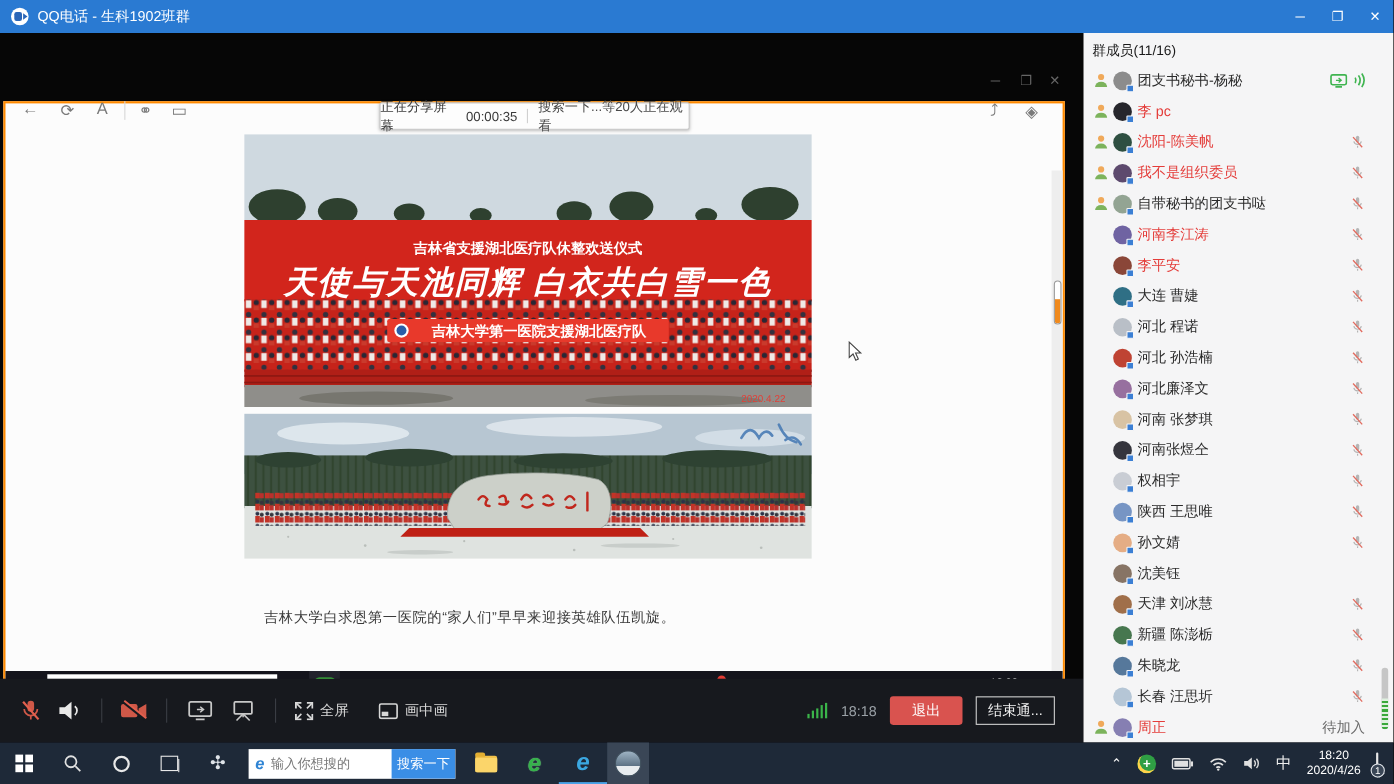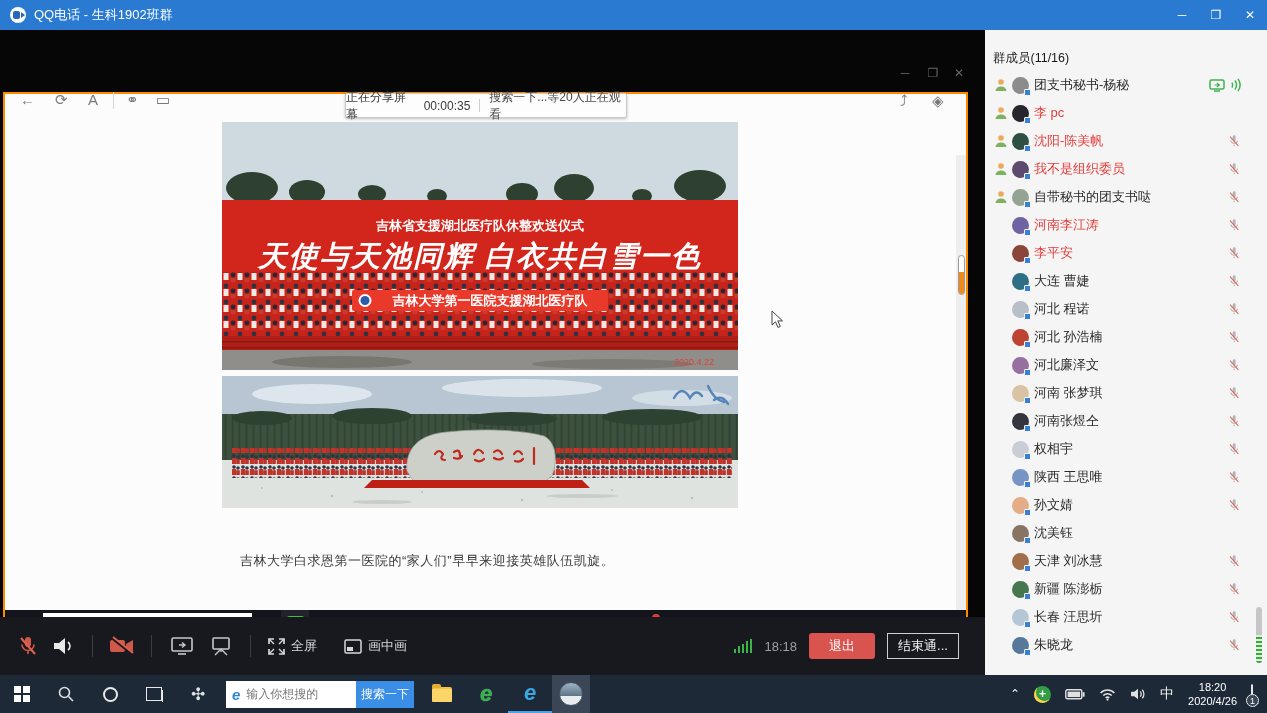--- a/index.html
+++ b/index.html
@@ -66,21 +66,21 @@
   .cb-sep{width:1px;height:22px;background:#3a3d44;margin:0 10px;}
   .cb-item{display:flex;align-items:center;gap:6px;margin:0 7px;font-size:13px;color:#d8d8d8;}
   .sigbars{display:flex;align-items:flex-end;gap:1.5px;height:14px;margin-left:auto;}
   .sigbars i{width:2.5px;background:#3bb54a;display:block;}
   .cb-dur{color:#9aa0a6;font-size:13px;margin:0 12px;}
   .btn-exit{width:66px;height:26px;background:#d9534f;border-radius:3px;color:#fff;font-size:13px;display:flex;align-items:center;justify-content:center;margin-right:12px;}
   .btn-end{width:72px;height:26px;border:1px solid #cfcfcf;border-radius:0;color:#f0f0f0;font-size:13px;display:flex;align-items:center;justify-content:center;margin-right:14px;}
 
   
   .sidebar{left:985px;top:30px;width:282px;height:645px;background:#f5f5f6;overflow:hidden;}
-  .sb-header{padding:20px 0 4px 8px;font-size:12.5px;color:#1a1a1a;}
+  .sb-header{padding:8px 0 4px 8px;font-size:12.5px;color:#1a1a1a;}
   .mrow{display:flex;align-items:center;height:28px;padding-left:5px;}
   .mrow .slot{width:22px;display:flex;align-items:center;justify-content:center;flex:none;}
   .avatar{width:17px;height:17px;border-radius:50%;position:relative;flex:none;margin-right:5px;}
   .avatar i{position:absolute;right:-2px;bottom:-2px;width:7px;height:7px;background:#3b7fd4;border:1px solid #f5f5f6;border-radius:1px;}
   .mname{font-size:13px;color:#2b2b2b;white-space:nowrap;overflow:hidden;flex:1;}
   .mname.red{color:#e43d3a;}
   .mright{margin-left:auto;margin-right:26px;display:flex;align-items:center;gap:5px;flex:none;}
   .pending{font-size:13px;color:#6b6b6b;}
   .sb-scroll{left:1256px;top:607px;width:6px;height:56px;border-radius:3px;background:#c6c6c6;overflow:hidden;}
   .sb-scroll i{position:absolute;left:0;bottom:0;width:100%;height:28px;
@@ -673,46 +673,61 @@
             <svg width="14" height="14" viewBox="0 0 16 16">
               <rect x="6.5" y="1.5" width="3.4" height="7" rx="1.7" fill="#b5b5b5"></rect>
               <path d="M4.3 7.5a4 4 0 0 0 7.8 0" fill="none" stroke="#b5b5b5" stroke-width="1.2"></path>
               <line x1="8.2" y1="12" x2="8.2" y2="14" stroke="#b5b5b5" stroke-width="1.2"></line>
               <line x1="3.5" y1="3" x2="13" y2="13.5" stroke="#e26b5f" stroke-width="1.4"></line>
             </svg>
           </span>
         </div>
         <div class="mrow">
           <span class="slot"></span>
+          <span class="avatar" style="background: rgb(86, 120, 155);">
+            <i></i>
+          </span>
+          <span class="mname">朱晓龙</span>
+          <span class="mright">
+            <svg width="14" height="14" viewBox="0 0 16 16">
+              <rect x="6.5" y="1.5" width="3.4" height="7" rx="1.7" fill="#b5b5b5"></rect>
+              <path d="M4.3 7.5a4 4 0 0 0 7.8 0" fill="none" stroke="#b5b5b5" stroke-width="1.2"></path>
+              <line x1="8.2" y1="12" x2="8.2" y2="14" stroke="#b5b5b5" stroke-width="1.2"></line>
+              <line x1="3.5" y1="3" x2="13" y2="13.5" stroke="#e26b5f" stroke-width="1.4"></line>
+            </svg>
+          </span>
+        </div>
+        <div class="mrow">
+          <span class="slot"></span>
           <span class="avatar" style="background: rgb(181, 198, 214);">
             <i></i>
           </span>
           <span class="mname">长春 汪思圻</span>
           <span class="mright">
             <svg width="14" height="14" viewBox="0 0 16 16">
               <rect x="6.5" y="1.5" width="3.4" height="7" rx="1.7" fill="#b5b5b5"></rect>
               <path d="M4.3 7.5a4 4 0 0 0 7.8 0" fill="none" stroke="#b5b5b5" stroke-width="1.2"></path>
               <line x1="8.2" y1="12" x2="8.2" y2="14" stroke="#b5b5b5" stroke-width="1.2"></line>
               <line x1="3.5" y1="3" x2="13" y2="13.5" stroke="#e26b5f" stroke-width="1.4"></line>
             </svg>
           </span>
         </div>
         <div class="mrow">
-          <span class="slot"></span>
-          <span class="avatar" style="background: rgb(86, 120, 155);">
-            <i></i>
-          </span>
-          <span class="mname">朱晓龙</span>
-          <span class="mright">
-            <svg width="14" height="14" viewBox="0 0 16 16">
-              <rect x="6.5" y="1.5" width="3.4" height="7" rx="1.7" fill="#b5b5b5"></rect>
-              <path d="M4.3 7.5a4 4 0 0 0 7.8 0" fill="none" stroke="#b5b5b5" stroke-width="1.2"></path>
-              <line x1="8.2" y1="12" x2="8.2" y2="14" stroke="#b5b5b5" stroke-width="1.2"></line>
-              <line x1="3.5" y1="3" x2="13" y2="13.5" stroke="#e26b5f" stroke-width="1.4"></line>
-            </svg>
+          <span class="slot">
+            <svg width="14" height="14" viewBox="0 0 14 14">
+              <circle cx="7" cy="4" r="2.8" fill="#f0a95a"></circle>
+              <path d="M1.5 13 a5.5 4.6 0 0 1 11 0 Z" fill="#7cb35c"></path>
+            </svg>
+          </span>
+          <span class="avatar" style="background: rgb(134, 127, 178);">
+            <i></i>
+          </span>
+          <span class="mname red">周正</span>
+          <span class="mright">
+            <span class="pending">待加入</span>
           </span>
         </div>
       </div>
   </div>
   <div class="abs sb-scroll">
       <i></i>
     </div>
 
   <div class="abs otb">
     <span class="otb-btn">

